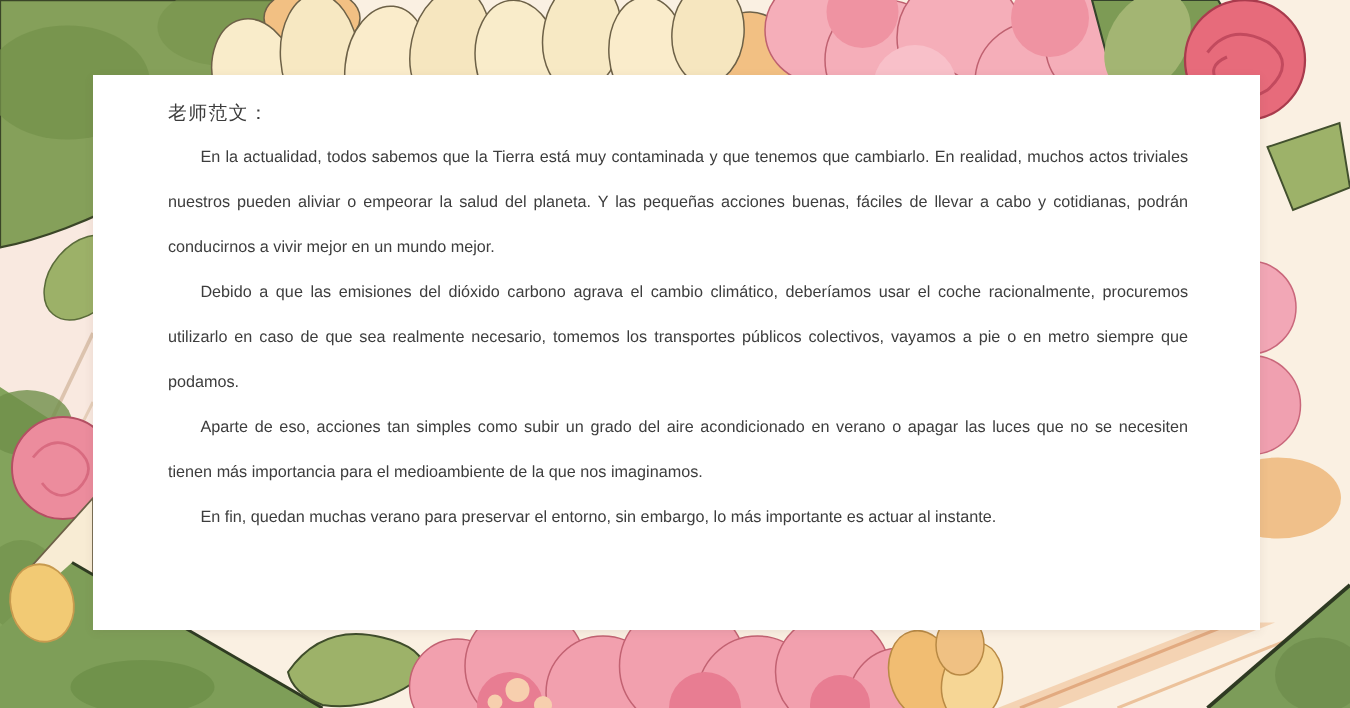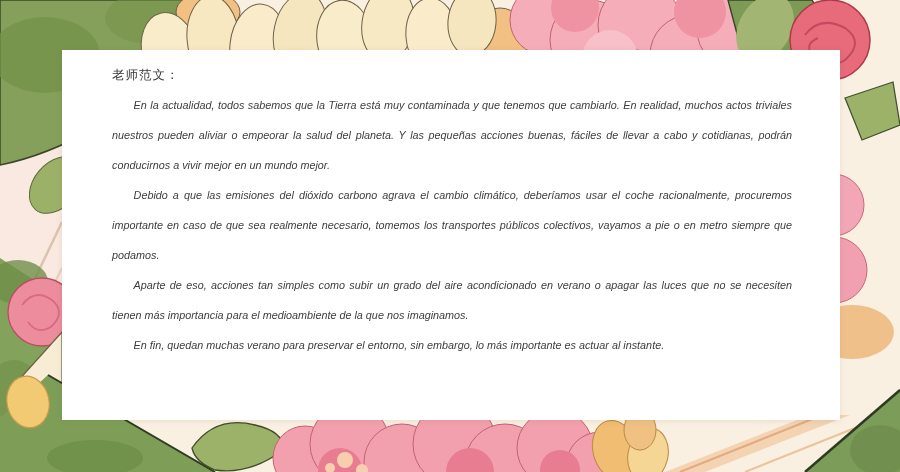--- a/index.html
+++ b/index.html
@@ -19,21 +19,21 @@
     padding:10px 48px 0 50px;
     overflow:hidden;
     box-shadow:0 1px 6px rgba(90,70,60,0.10);
   }
   .card-title {
     font-size:12.5px; line-height:30px; color:#3b3b3b;
     font-weight:400; letter-spacing:1px;
   }
   .card p {
     font-size:10.8px; line-height:30px; color:#3d3d3d;
-    text-align:justify; text-indent:2em;font-style:italic;
+    text-align:justify; text-indent:2em;
   }
 </style>
 </head>
 <body>
 
 <svg class="bg" viewBox="0 0 900 472" preserveAspectRatio="none" aria-hidden="true">
   <rect width="900" height="472" fill="#faf0e2"></rect>
   <rect x="0" y="118" width="62" height="190" fill="#f9e9e0"></rect>
 
   <g>
@@ -136,16 +136,16 @@
 
     <path d="M805,472 L900,390 L900,472 Z" fill="#7c9c59"></path>
     <path d="M805,472 L900,390" stroke="#2e3a22" stroke-width="2.5" fill="none"></path>
     <ellipse cx="880" cy="450" rx="30" ry="25" fill="#6d8c4c" opacity="0.75"></ellipse>
   </g>
 </svg>
 
 <div class="card">
   <div class="card-title">老师范文：</div>
   <p>En la actualidad, todos sabemos que la Tierra está muy contaminada y que tenemos que cambiarlo. En realidad, muchos actos triviales nuestros pueden aliviar o empeorar la salud del planeta. Y las pequeñas acciones buenas, fáciles de llevar a cabo y cotidianas, podrán conducirnos a vivir mejor en un mundo mejor.</p>
-  <p>Debido a que las emisiones del dióxido carbono agrava el cambio climático, deberíamos usar el coche racionalmente, procuremos importante en caso de que sea realmente necesario, tomemos los transportes públicos colectivos, vayamos a pie o en metro siempre que podamos.</p>
+  <p>Debido a que las emisiones del dióxido carbono agrava el cambio climático, deberíamos usar el coche racionalmente, procuremos utilizarlo en caso de que sea realmente necesario, tomemos los transportes públicos colectivos, vayamos a pie o en metro siempre que podamos.</p>
   <p>Aparte de eso, acciones tan simples como subir un grado del aire acondicionado en verano o apagar las luces que no se necesiten tienen más importancia para el medioambiente de la que nos imaginamos.</p>
   <p>En fin, quedan muchas verano para preservar el entorno, sin embargo, lo más importante es actuar al instante.</p>
 </div>
 
 </body></html>

